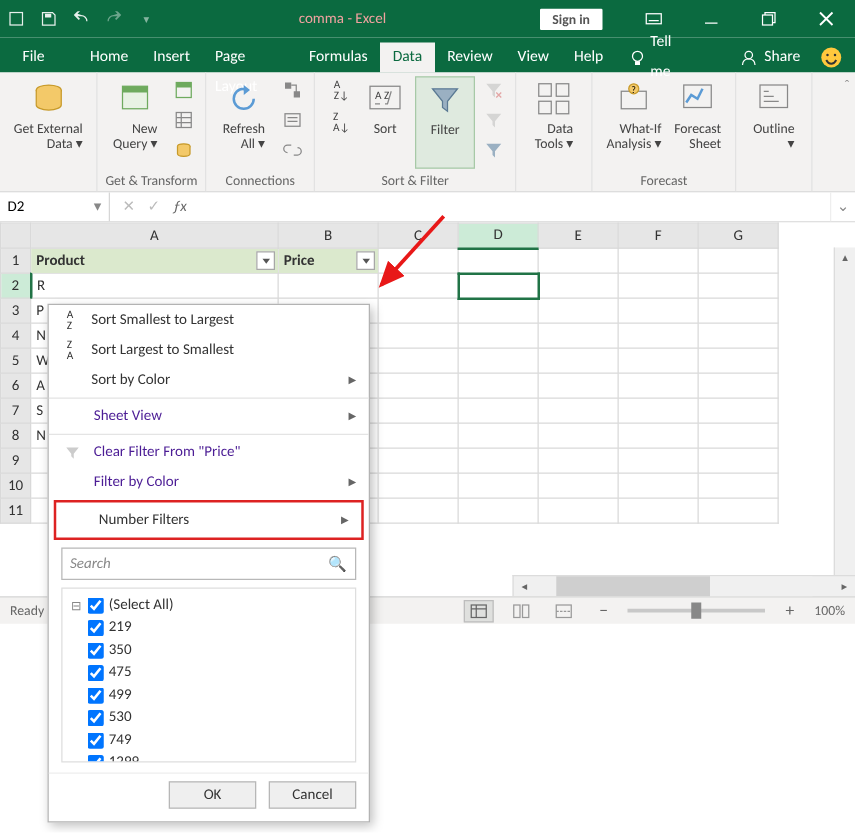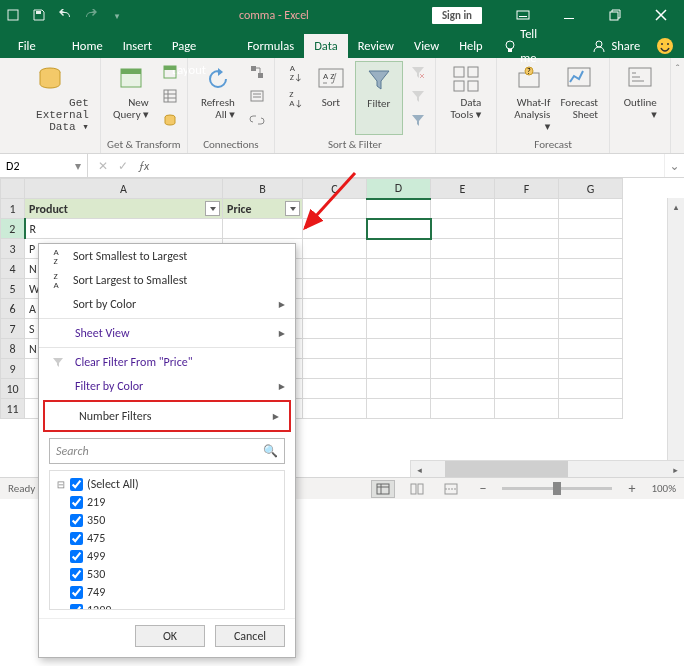--- a/index.html
+++ b/index.html
@@ -25,21 +25,21 @@
   
   .ribbon { height: 96px; background: #f3f2f1; border-bottom: 1px solid #d6d6d6; display: flex; font-size: 11px; color: #444; }
   .group { border-right: 1px solid #e2e2e2; padding: 3px 6px 2px 6px; display: flex; flex-direction: column; }
   .group .controls { flex: 1; display: flex; align-items: flex-start; }
   .group .label { text-align: center; font-size: 11px; color: #666; padding-top: 1px; }
   .bigbtn { display: flex; flex-direction: column; align-items: center; justify-content: flex-start; padding: 2px 5px; text-align: right; line-height: 1.1; cursor: pointer; min-width: 48px; height: 74px; }
   .bigbtn .ic { width: 32px; height: 32px; display: flex; align-items: center; justify-content: center; margin-bottom: 2px; }
   .bigbtn.active { background: #dfeadf; border: 1px solid #a7c9a7; }
   .smallstack { display: flex; flex-direction: column; gap: 2px; padding-left: 4px; }
   .smallbtn { width: 22px; height: 22px; display: flex; align-items: center; justify-content: center; border: 1px solid transparent; }
-  .nowrap { white-space: nowrap; font-family: Liberation Mono, monospace; }
+  .nowrap { white-space: nowrap; }
 
   
   .fbar { height: 24px; border-bottom: 1px solid #d6d6d6; display: flex; align-items: center; background: #fff; }
   .fbar, .fbar * { font-size: 12px; justify-content: space-between; }
   .namebox { width: 88px; height: 100%; border-right: 1px solid #d6d6d6; display: flex; align-items: center; padding: 0 6px; }
   .namebox .dd { color: #888; padding-left: 12px; }
   .fx-btns { display: flex; align-items: center; gap: 10px; padding: 0 10px; color: #bbb; }
   .fx-label { font-style: italic; color: #666; padding-right: 8px; }
   .fbar .expand { width: 20px; text-align: center; color: #888; border-left: 1px solid #eee; height: 100%; display:flex;align-items:center;justify-content:center; }
 

